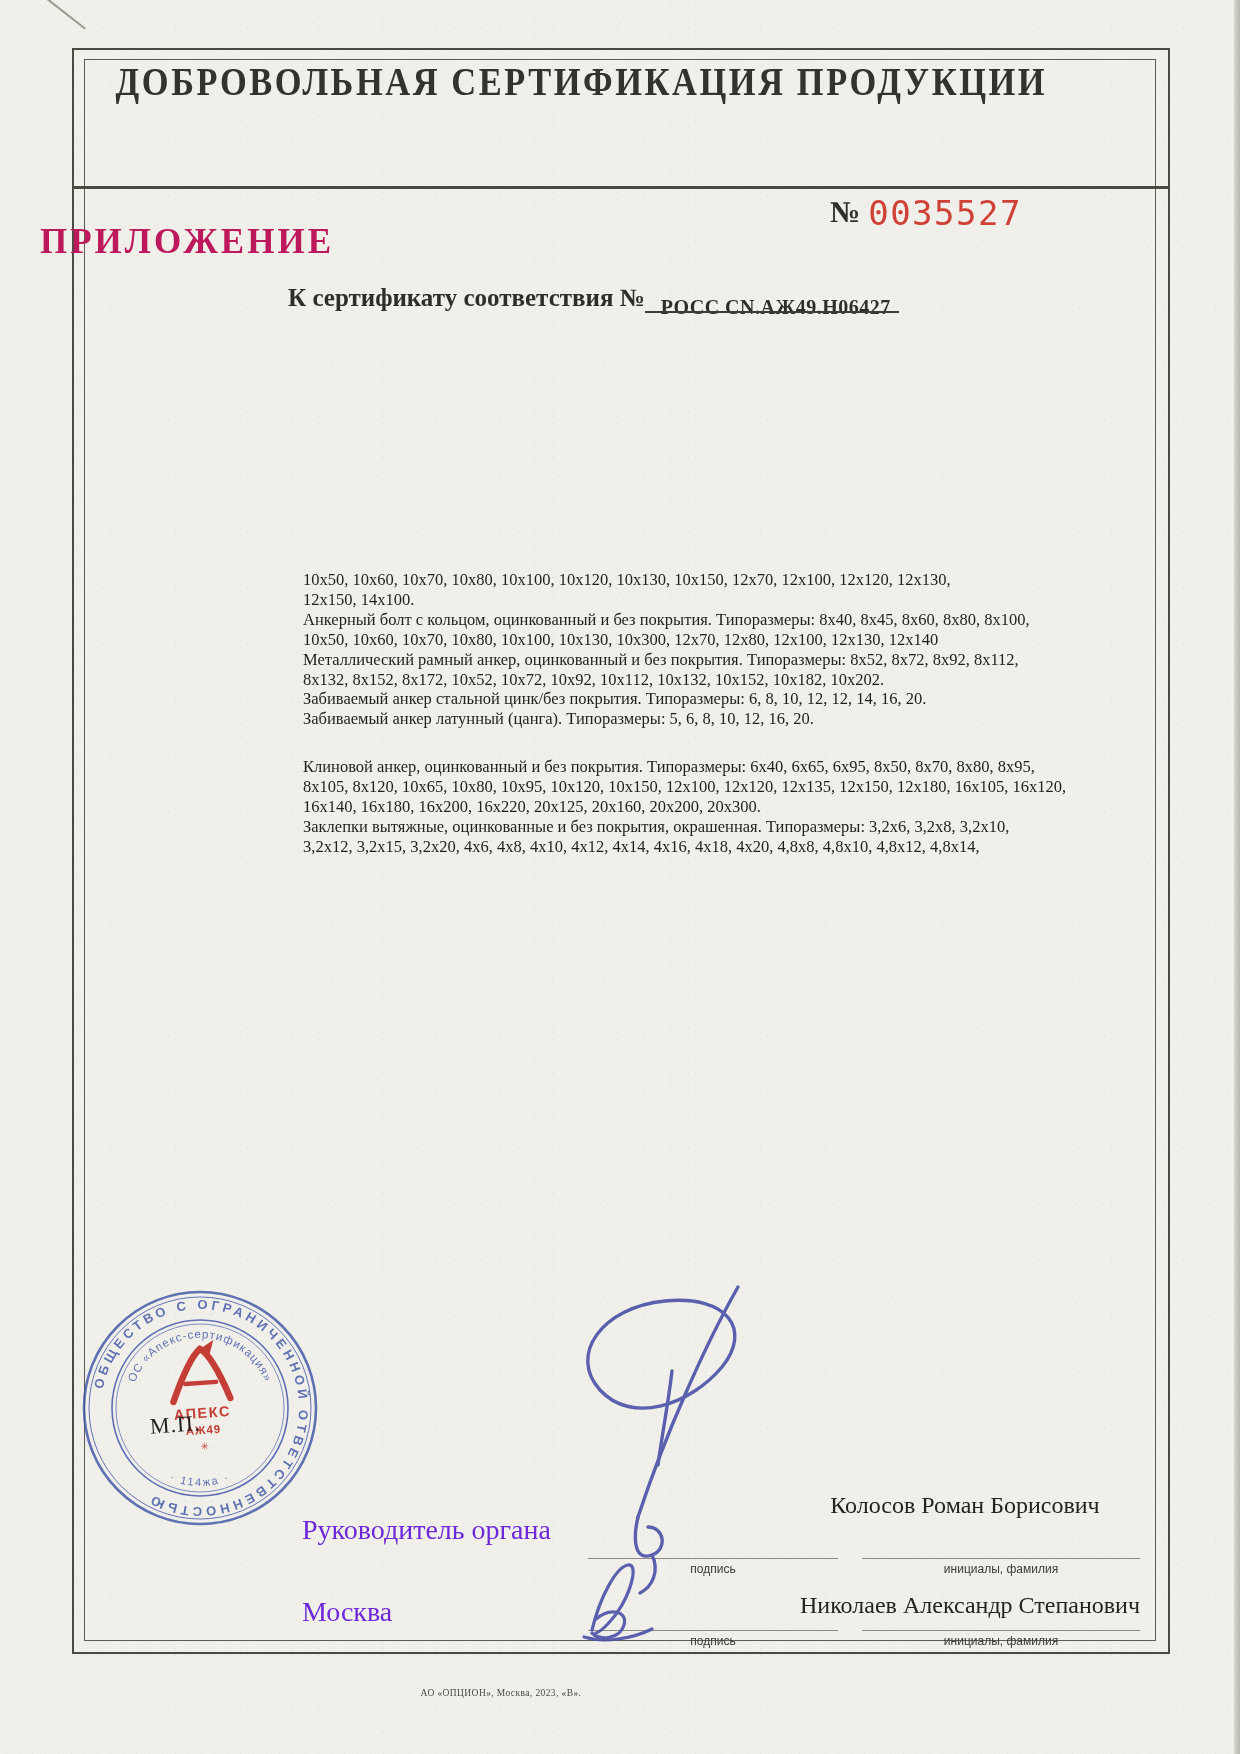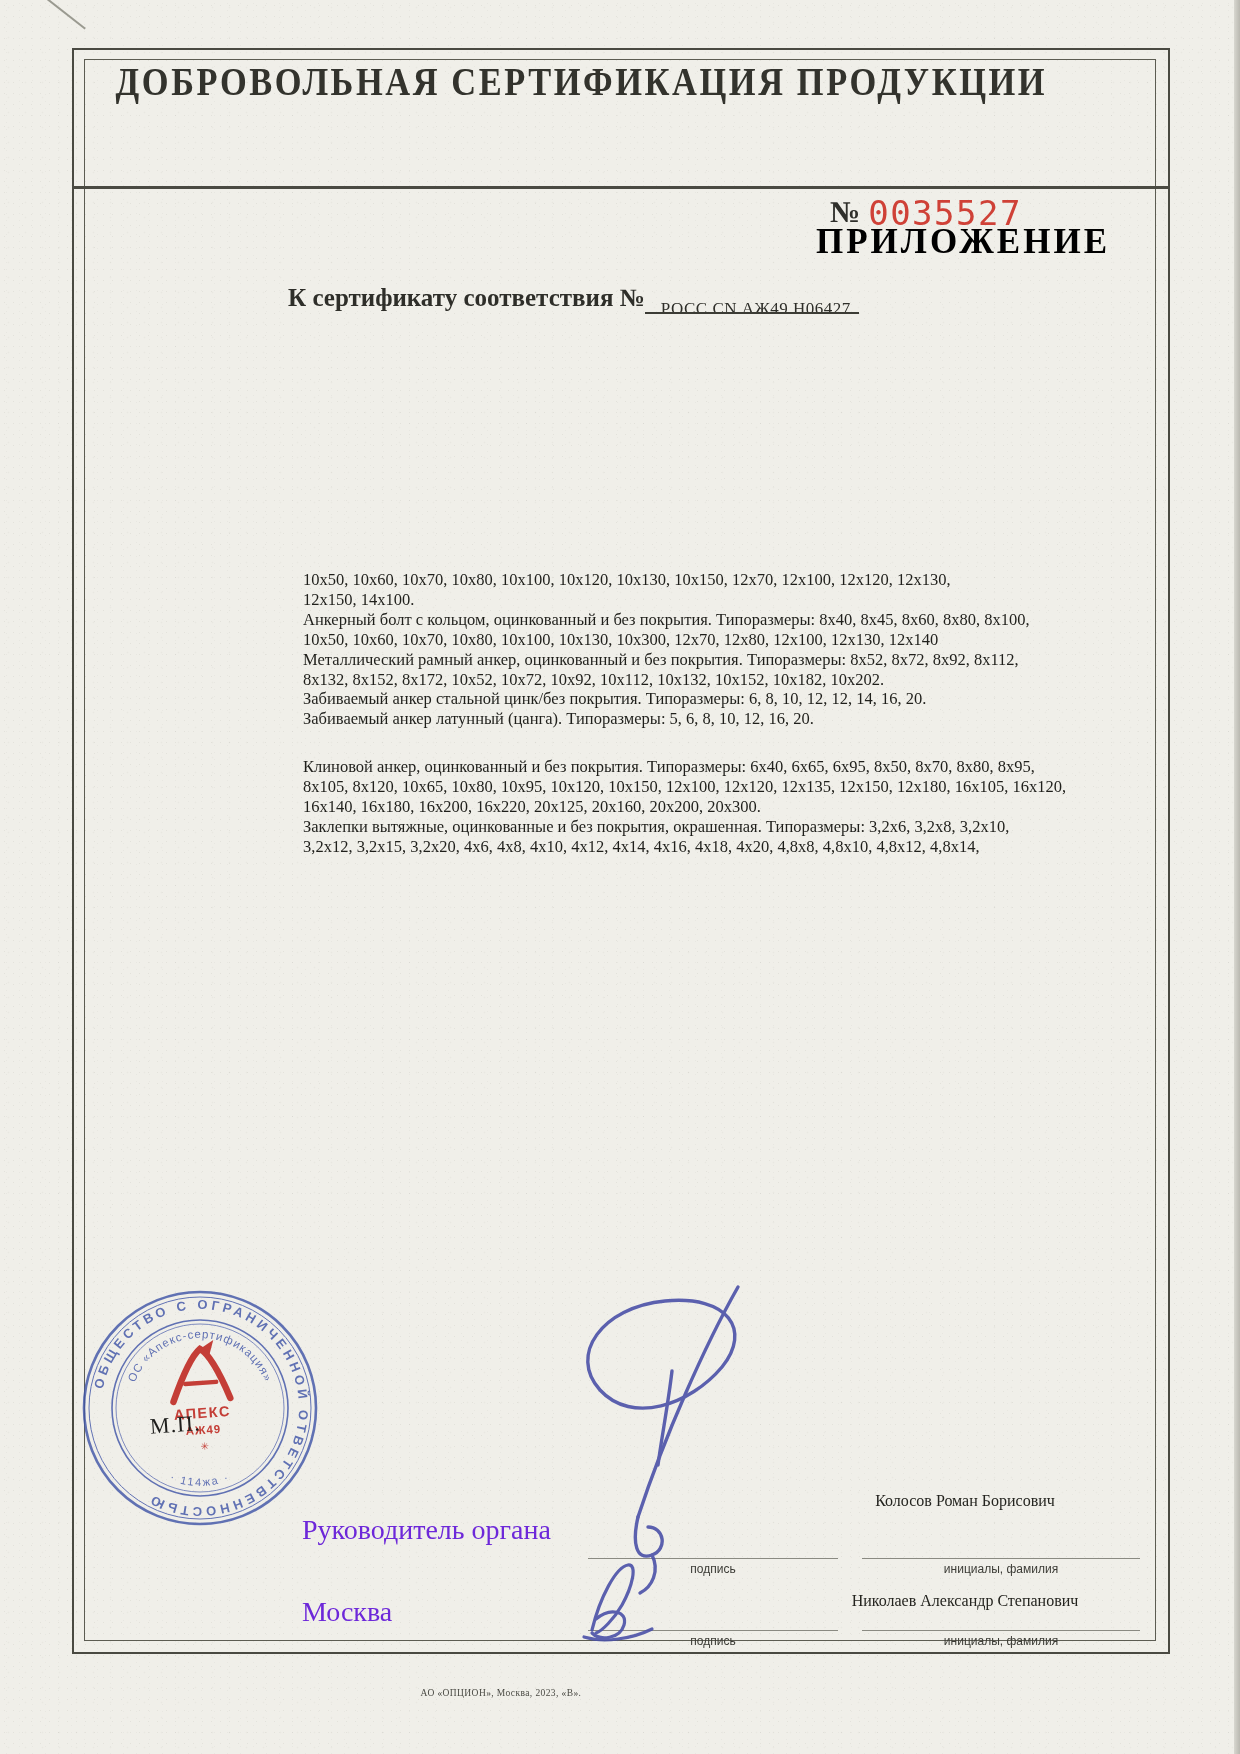--- a/index.html
+++ b/index.html
@@ -26,26 +26,26 @@
   .header-title{
     left:40px;top:58px;width:1080px;text-align:center;
     font-weight:700;font-size:40px;letter-spacing:3px;color:#33332d;
     transform:scaleX(.86);transform-origin:center;
     white-space:nowrap;
   }
   .doc-number{left:830px;top:193px;white-space:nowrap;}
   .doc-number .nsign{font-size:30px;font-weight:700;color:#2f2f2b;vertical-align:3px;}
   .doc-number .digits{font-family:"DejaVu Sans Mono",monospace;font-size:34px;color:#cf4137;letter-spacing:1.5px;margin-left:8px;}
   .subtitle{
-    left:40px;top:222px;width:1070px;text-align:right;
-    font-weight:700;font-size:35px;letter-spacing:3px;color:#000000;white-space:nowrap;
+    left:40px;top:222px;width:1070px;text-align:left;
+    font-weight:700;font-size:35px;letter-spacing:3px;color:#be185d;white-space:nowrap;
   }
   .cert-row{left:288px;top:284px;white-space:nowrap;}
   .cert-label{font-weight:700;font-size:25px;color:#2e2e29;}
-  .cert-number{font-weight:400;font-size:17px;color:#2e2e29;margin-left:16px;position:relative;top:8px;letter-spacing:.5px;}
+  .cert-number{font-weight:700;font-size:20px;color:#2e2e29;margin-left:16px;position:relative;top:8px;letter-spacing:.5px;}
   .cert-number::after{
     content:"";position:absolute;left:-16px;right:-8px;top:68%;height:2px;background:#3c3c35;
   }
   
   .body-text{left:303px;top:570px;width:680px;}
   .bodyline{font-size:16.5px;line-height:19.9px;white-space:pre;color:#1f1f1b;}
   .para.p2{margin-top:28px;}
   
   .role-label{font-weight:400;font-size:28px;color:#6d28d9;white-space:nowrap;}
   .role1{left:302px;top:1514px;}
@@ -53,21 +53,21 @@
   .sig-line{height:1px;background:#8a8a82;}
   .line-s1{left:588px;top:1558px;width:250px;}
   .line-n1{left:862px;top:1558px;width:278px;}
   .line-s2{left:588px;top:1630px;width:250px;}
   .line-n2{left:862px;top:1630px;width:278px;}
   .caption{font-family:"Liberation Sans",sans-serif;font-size:12px;color:#3c3c36;text-align:center;}
   .cap-s1{left:588px;top:1562px;width:250px;}
   .cap-n1{left:862px;top:1562px;width:278px;}
   .cap-s2{left:588px;top:1634px;width:250px;}
   .cap-n2{left:862px;top:1634px;width:278px;}
-  .sig-name{font-size:16px;color:#24241f;text-align:center;white-space:nowrap;}
+  .sig-name{font-size:24px;color:#24241f;text-align:center;white-space:nowrap;}
   .name1{left:810px;top:1492px;width:310px;}
   .name2{left:800px;top:1592px;width:330px;}
   
   .stamp-svg{left:78px;top:1286px;z-index:2;}
   .mp-label{left:150px;top:1412px;font-size:22px;color:#1e1e1c;transform:rotate(-4deg);z-index:3;letter-spacing:1px;}
   
   .sigs-svg{left:540px;top:1275px;z-index:4;}
   
   .footer{left:0;top:1688px;width:1002px;text-align:center;font-size:9.5px;color:#4a4a44;letter-spacing:.4px;}
 </style>

